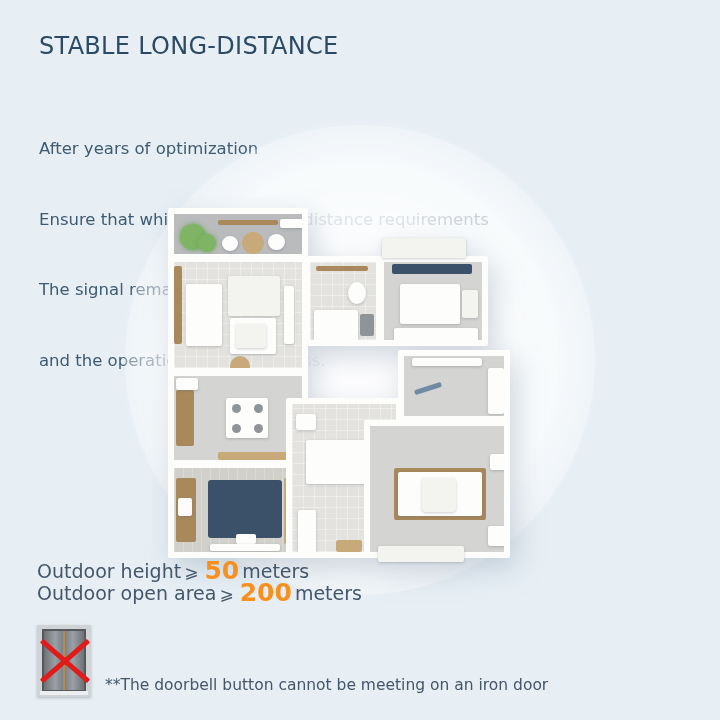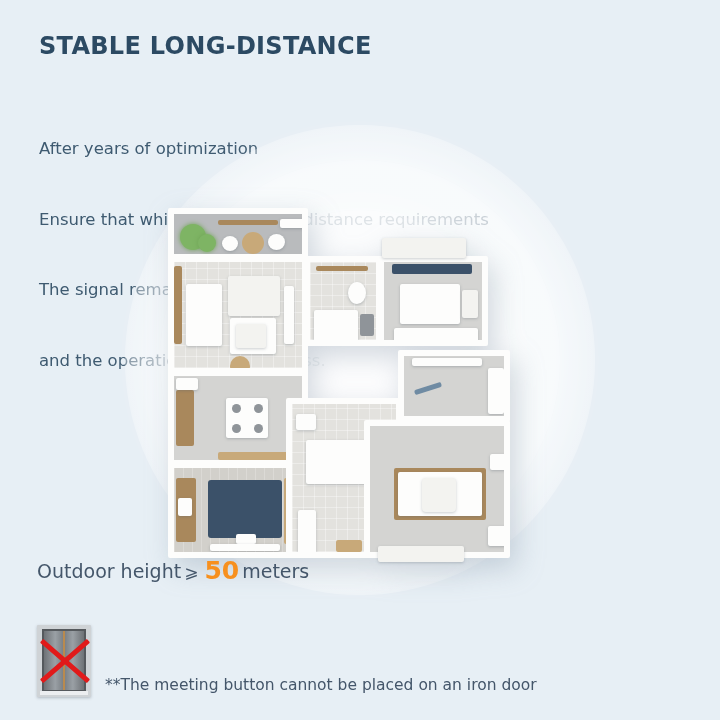--- a/index.html
+++ b/index.html
@@ -7,21 +7,21 @@
     width:720px;height:720px;
     background:#e7eff5;
     font-family:"DejaVu Sans","Liberation Sans",sans-serif;
     overflow:hidden;position:relative;
   }
   .page{position:relative;width:720px;height:720px;overflow:hidden;}
 
   
   .title{
     position:absolute;left:39px;top:32px;
-    font-size:24px;font-weight:bold;letter-spacing:.3px;
+    font-size:24px;font-weight:normal;letter-spacing:.3px;
     color:#2c4a63;
   }
   .body-text{
     position:absolute;left:39px;top:90px;
     font-size:16.5px;line-height:23.5px;color:#3e5a70;
     white-space:pre;
   }
   .body-text div{white-space:pre;}
 
   
@@ -226,31 +226,34 @@
       <div class="fx wh2" style="left:214px;top:30px;width:84px;height:20px;"></div>
       <div class="fx wh2" style="left:210px;top:338px;width:86px;height:16px;"></div>
 
     </div>
   </div>
 
   <div class="spec l1">
     <span>Outdoor height</span><span class="ge">⩾</span><span class="num">50</span><span>meters</span>
   </div>
 
+  <div class="spec l2">
+    <span>Outdoor open area</span><span class="ge">⩾</span><span class="num">200</span><span>meters</span>
+  </div>
 
   <div class="warn">
     <div class="door-wrap">
       <div class="door-frame"></div>
       <div class="door-inner">
         <div class="door-seam"></div>
       </div>
       <div class="door-base"></div>
       <div class="x1"></div>
       <div class="x2"></div>
     </div>
     <div class="warn-text">
-      <div>**The meeting button cannot be placed on an iron door</div>
+      <div>**The doorbell button cannot be meeting on an iron door</div>
       
       
     </div>
   </div>
 
 </div>
 
 </body></html>

